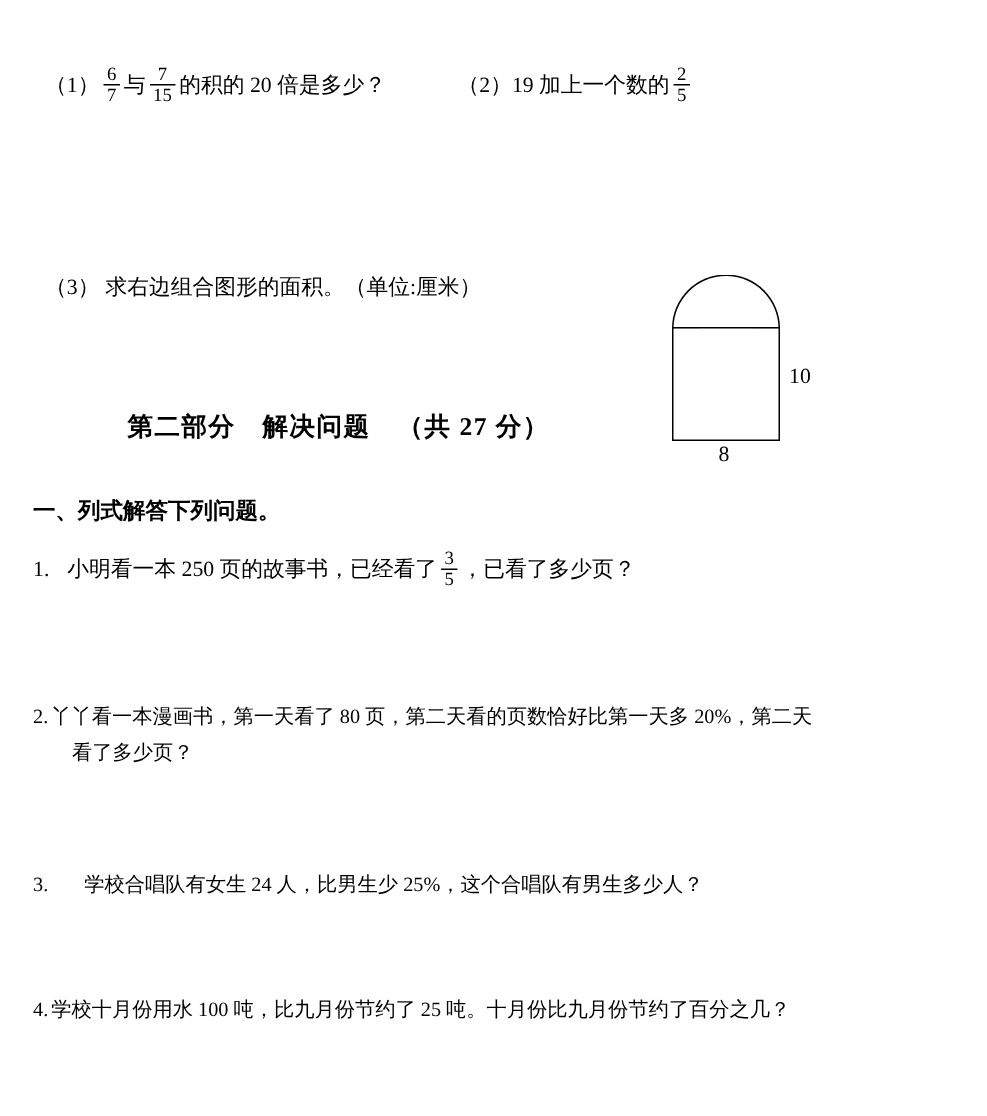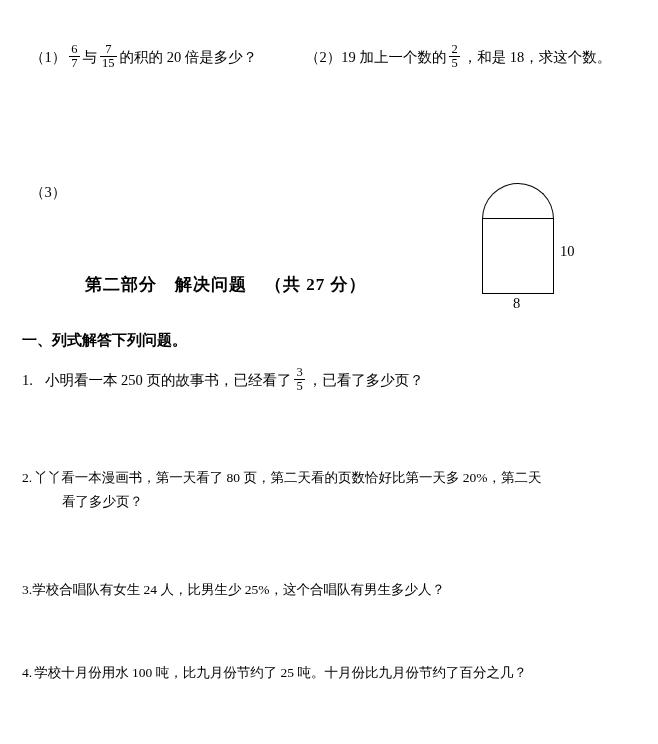--- a/index.html
+++ b/index.html
@@ -75,31 +75,31 @@
   .section-1 {
     position: absolute;
     top: 331px;
     left: 22px;
     font-size: 15px;
     font-weight: bold;
     white-space: nowrap;
   }
   .p1 { top: 367px; left: 22px; }
   .p2 { top: 468px; left: 22px; }
-  .p2b { top: 492px; left: 62px; }
+  .p2b { top: 492px; left: 48px; }
   .p3 { top: 580px; left: 22px; }
   .p4 { top: 663px; left: 22px; }
 
   .small-txt { font-size: 13.5px; }
 
   
   .figure {
     position: absolute;
     top: 183px;
-    left: 482px;
+    left: 448px;
     width: 120px;
     height: 120px;
     text-align: center;
   }
   .fig-cap {
     position: absolute;
     left: 0px;
     top: 0px;
     width: 72px;
     height: 36px;
@@ -150,25 +150,25 @@
     <span>的积的 20 倍是多少？</span>
   </div>
 
   <div class="row txt q2-line">
     <span>（2）</span>
     <span>19 加上一个数的</span>
     <span class="frac">
       <span class="num">2</span>
       <span class="den">5</span>
     </span>
-    <span>，和是 18，求这个数。</span>
   </div>
 
   <div class="row txt q3-line">
     <span>（3）</span>
+    <span style="margin-left:4px">求右边组合图形的面积。（单位:厘米）</span>
   </div>
 
   <div class="figure">
     <div class="fig-cap"></div>
     <div class="fig-body"></div>
     <div class="fig-label-right">10</div>
     <div class="fig-label-bottom">8</div>
   </div>
 
   <div class="part-title">第二部分　解决问题　（共 27 分）</div>
@@ -188,21 +188,21 @@
   <div class="row txt small-txt p2">
     <span>2.</span>
     <span style="margin-left:2px">丫丫看一本漫画书，第一天看了 80 页，第二天看的页数恰好比第一天多 20%，第二天</span>
   </div>
   <div class="row txt small-txt p2b">
     <span>看了多少页？</span>
   </div>
 
   <div class="row txt small-txt p3">
     <span>3.</span>
-    <span style="margin-left:0">学校合唱队有女生 24 人，比男生少 25%，这个合唱队有男生多少人？</span>
+    <span style="margin-left:24px">学校合唱队有女生 24 人，比男生少 25%，这个合唱队有男生多少人？</span>
   </div>
 
   <div class="row txt small-txt p4">
     <span>4.</span>
     <span style="margin-left:2px">学校十月份用水 100 吨，比九月份节约了 25 吨。十月份比九月份节约了百分之几？</span>
   </div>
 
 </div>
 
 </body></html>

